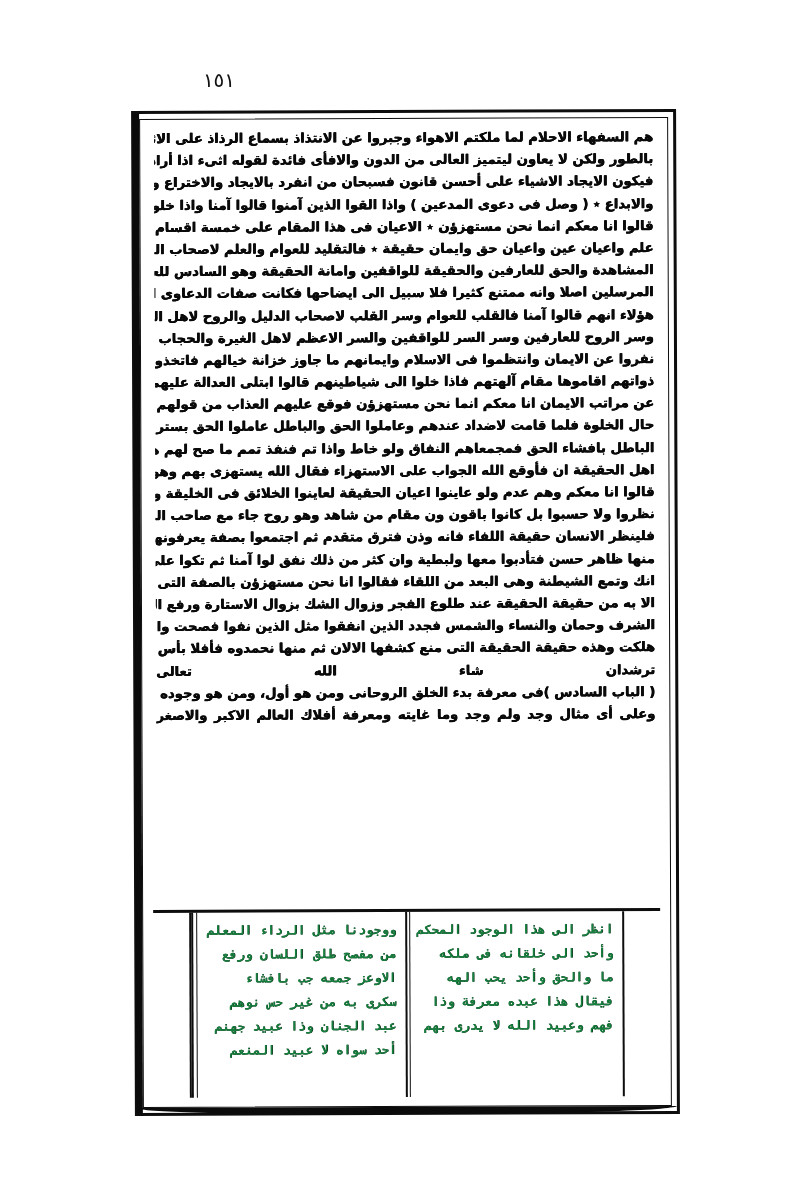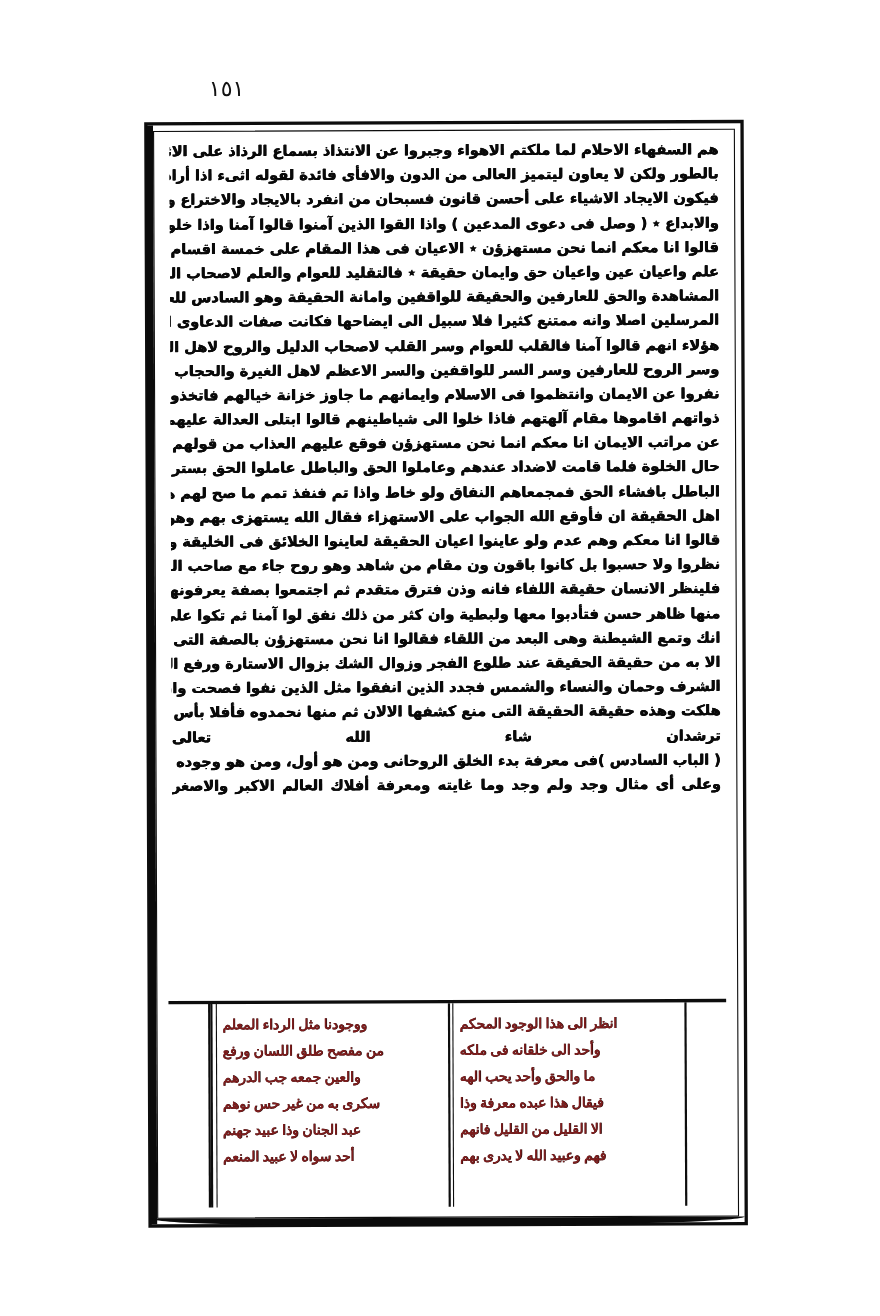--- a/index.html
+++ b/index.html
@@ -12,21 +12,21 @@
     height: 1196px;
     position: relative;
     font-family: "DejaVu Sans", sans-serif;
     overflow: hidden;
   }
 
   
   .folio {
     position: absolute;
     top: 68px;
-    left: 171px;
+    left: 184px;
     width: 70px;
     text-align: center;
     font-size: 20px;
     font-family: "DejaVu Sans", sans-serif;
     color: #111;
     letter-spacing: 1px;
     direction: rtl;
   }
 
   
@@ -126,26 +126,26 @@
     padding: 7px 9px 4px 9px;
     position: relative;
   }
   .vt-col::after {
     content: "";
     position: absolute;
     left: 2.5px; top: 0; bottom: 0;
     border-left: 1.2px solid #0d0d0d;
   }
   .vt-line {
-    font-family: Liberation Serif, serif;
+    font-family: Liberation Mono, monospace;
     font-size: 12.6px;
     line-height: 24px;
     height: 24px;
-    color: #7f1d1d;
-    text-align: left;
+    color: #15803d;
+    text-align: right;
     white-space: nowrap;
     overflow: hidden;
     font-weight: 600;
     letter-spacing: -0.2px;
     text-shadow: 0.35px 0 0 #0a0a0a;
   }
 </style>
 </head>
 <body>
 
@@ -191,28 +191,27 @@
     </div>
 
     <div class="verse-table">
       <div class="vt-pad"></div>
 
       <div class="vt-col">
         <div class="vt-line">انظر الى هذا الوجود المحكم</div>
         <div class="vt-line">وأحد الى خلقانه فى ملكه</div>
         <div class="vt-line">ما والحق وأحد يحب الهه</div>
         <div class="vt-line">فيقال هذا عبده معرفة وذا</div>
-        <div class="vt-line">الا القليل من القليل فانهم</div>
         <div class="vt-line">فهم وعبيد الله لا يدرى بهم</div>
       </div>
 
       <div class="vt-col">
         <div class="vt-line">ووجودنا مثل الرداء المعلم</div>
         <div class="vt-line">من مفصح طلق اللسان ورفع</div>
-        <div class="vt-line">والعين جمعه جب الدرهم</div>
+        <div class="vt-line">الاوعز جمعه جب بافشاء</div>
         <div class="vt-line">سكرى به من غير حس نوهم</div>
         <div class="vt-line">عبد الجنان وذا عبيد جهنم</div>
         <div class="vt-line">أحد سواه لا عبيد المنعم</div>
       </div>
 
       <div class="vt-pad outer-last"></div>
     </div>
 
   </div>
 </div>

